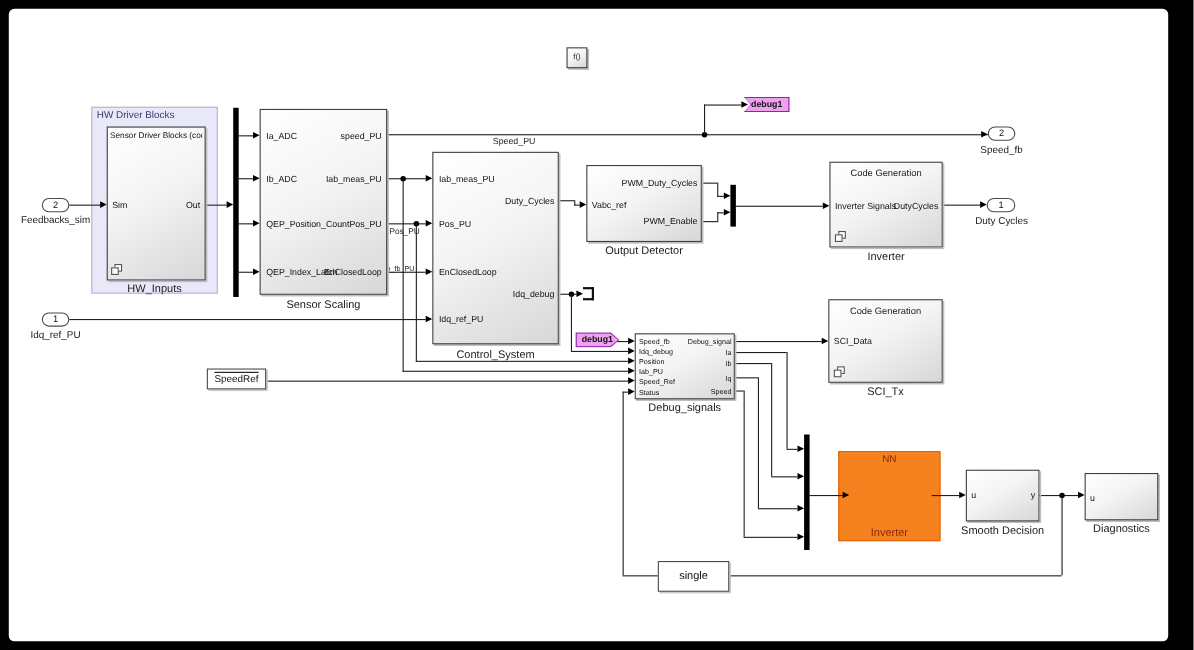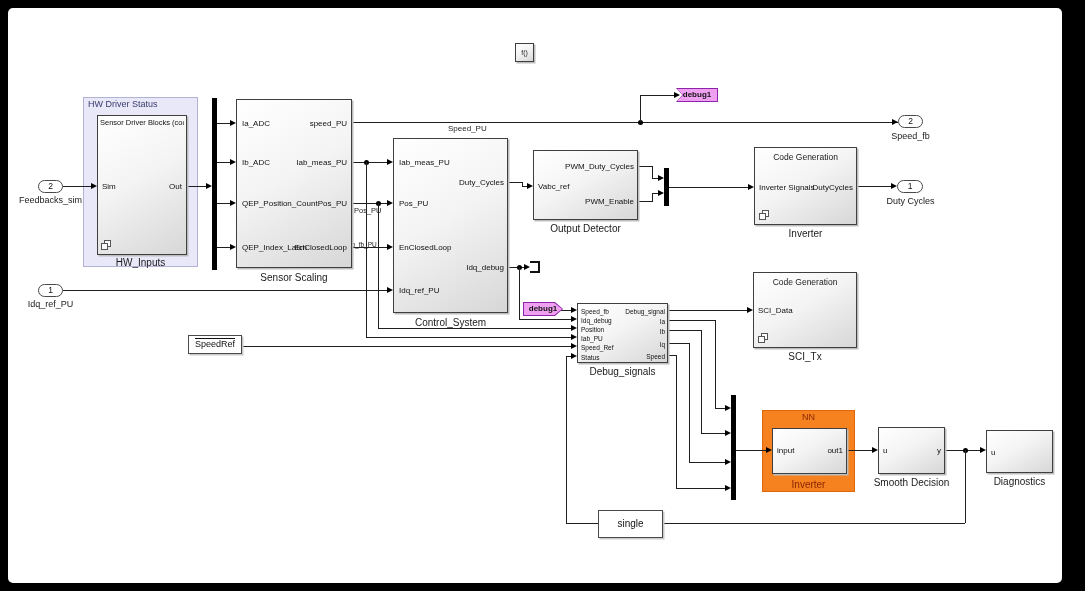--- a/index.html
+++ b/index.html
@@ -29,21 +29,21 @@
   .badge .b1{position:absolute;left:0;top:3px;width:7px;height:7px;border:1px solid #555;background:#fafafa;box-sizing:border-box}
   .badge .b2{position:absolute;left:3px;top:0;width:7px;height:7px;border:1px solid #555;background:#fff;box-sizing:border-box}
   .wlbl{position:absolute;color:#222;white-space:nowrap}
 </style>
 </head>
 <body>
 
 <div id="canvas">
 
   <div class="area" style="left:75px;top:89px;width:115px;height:170px;background:#E8E8F8;border:1px solid #B4B2D4"></div>
-  <div class="wlbl" style="left:80px;top:91px;font-size:9px;color:#3A3A6E">HW Driver Status</div>
+  <div class="wlbl" style="left:80px;top:91px;font-size:9px;color:#3A3A6E">HW Driver Blocks</div>
 
   <div class="area" style="left:754px;top:402px;width:93px;height:82px;background:#F5821F;border:1px solid #E0660B"></div>
   <div class="lbl" style="left:754px;top:404px;width:93px;font-size:9px;color:#8C2703">NN</div>
 
   <div class="wh" style="left:55px;top:178px;width:28px"></div>
   <div class="ar" style="left:83px;top:174.5px"></div>
   <div class="wh" style="left:179px;top:178px;width:19px"></div>
   <div class="ar" style="left:198px;top:174.5px"></div>
   <div class="bar" style="left:204px;top:90px;width:5px;height:172px"></div>
 
@@ -227,24 +227,20 @@
     <div class="pl ps" style="left:3px;top:40px">Speed_Ref</div>
     <div class="pl ps" style="left:3px;top:50px">Status</div>
     <div class="pr ps" style="left:2px;top:4px;width:85px">Debug_signal</div>
     <div class="pr ps" style="left:2px;top:14px;width:85px">Ia</div>
     <div class="pr ps" style="left:2px;top:24px;width:85px">Ib</div>
     <div class="pr ps" style="left:2px;top:37px;width:85px">Iq</div>
     <div class="pr ps" style="left:2px;top:49px;width:85px">Speed</div>
   </div>
   <div class="lbl" style="left:569px;top:358px;width:91px">Debug_signals</div>
 
-  <div class="blk" style="left:764px;top:420px;width:75px;height:46px">
-    <div class="pl" style="left:4px;top:17px">input</div>
-    <div class="pr" style="left:2px;top:17px;width:68px">out1</div>
-  </div>
   <div class="lbl" style="left:754px;top:471px;width:93px;color:#8C2703">Inverter</div>
 
   <div class="blk" style="left:870px;top:419px;width:67px;height:47px">
     <div class="pl" style="left:4px;top:18px">u</div>
     <div class="pr" style="left:2px;top:18px;width:60px">y</div>
   </div>
   <div class="lbl" style="left:850px;top:469px;width:107px">Smooth Decision</div>
 
   <div class="blk" style="left:978px;top:422px;width:67px;height:43px">
     <div class="pl" style="left:4px;top:17px">u</div>

